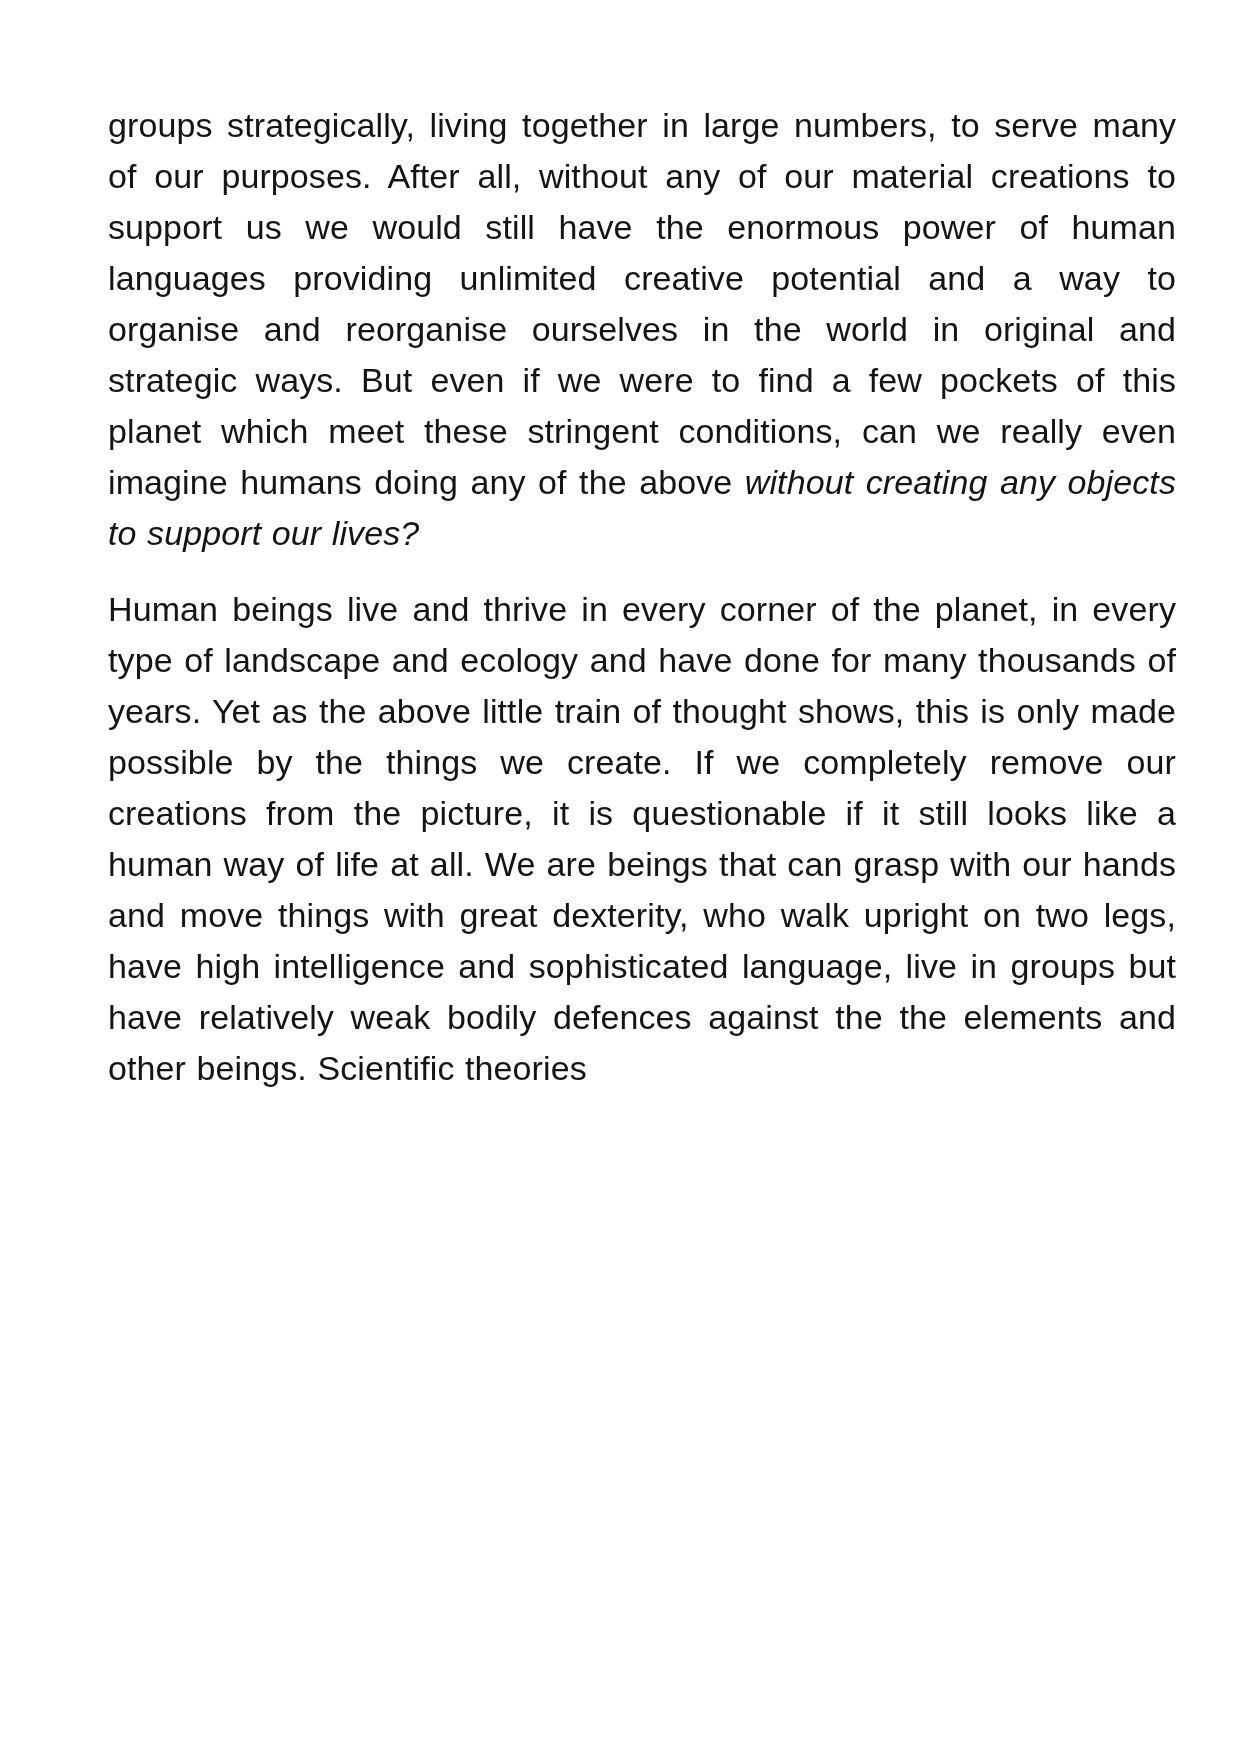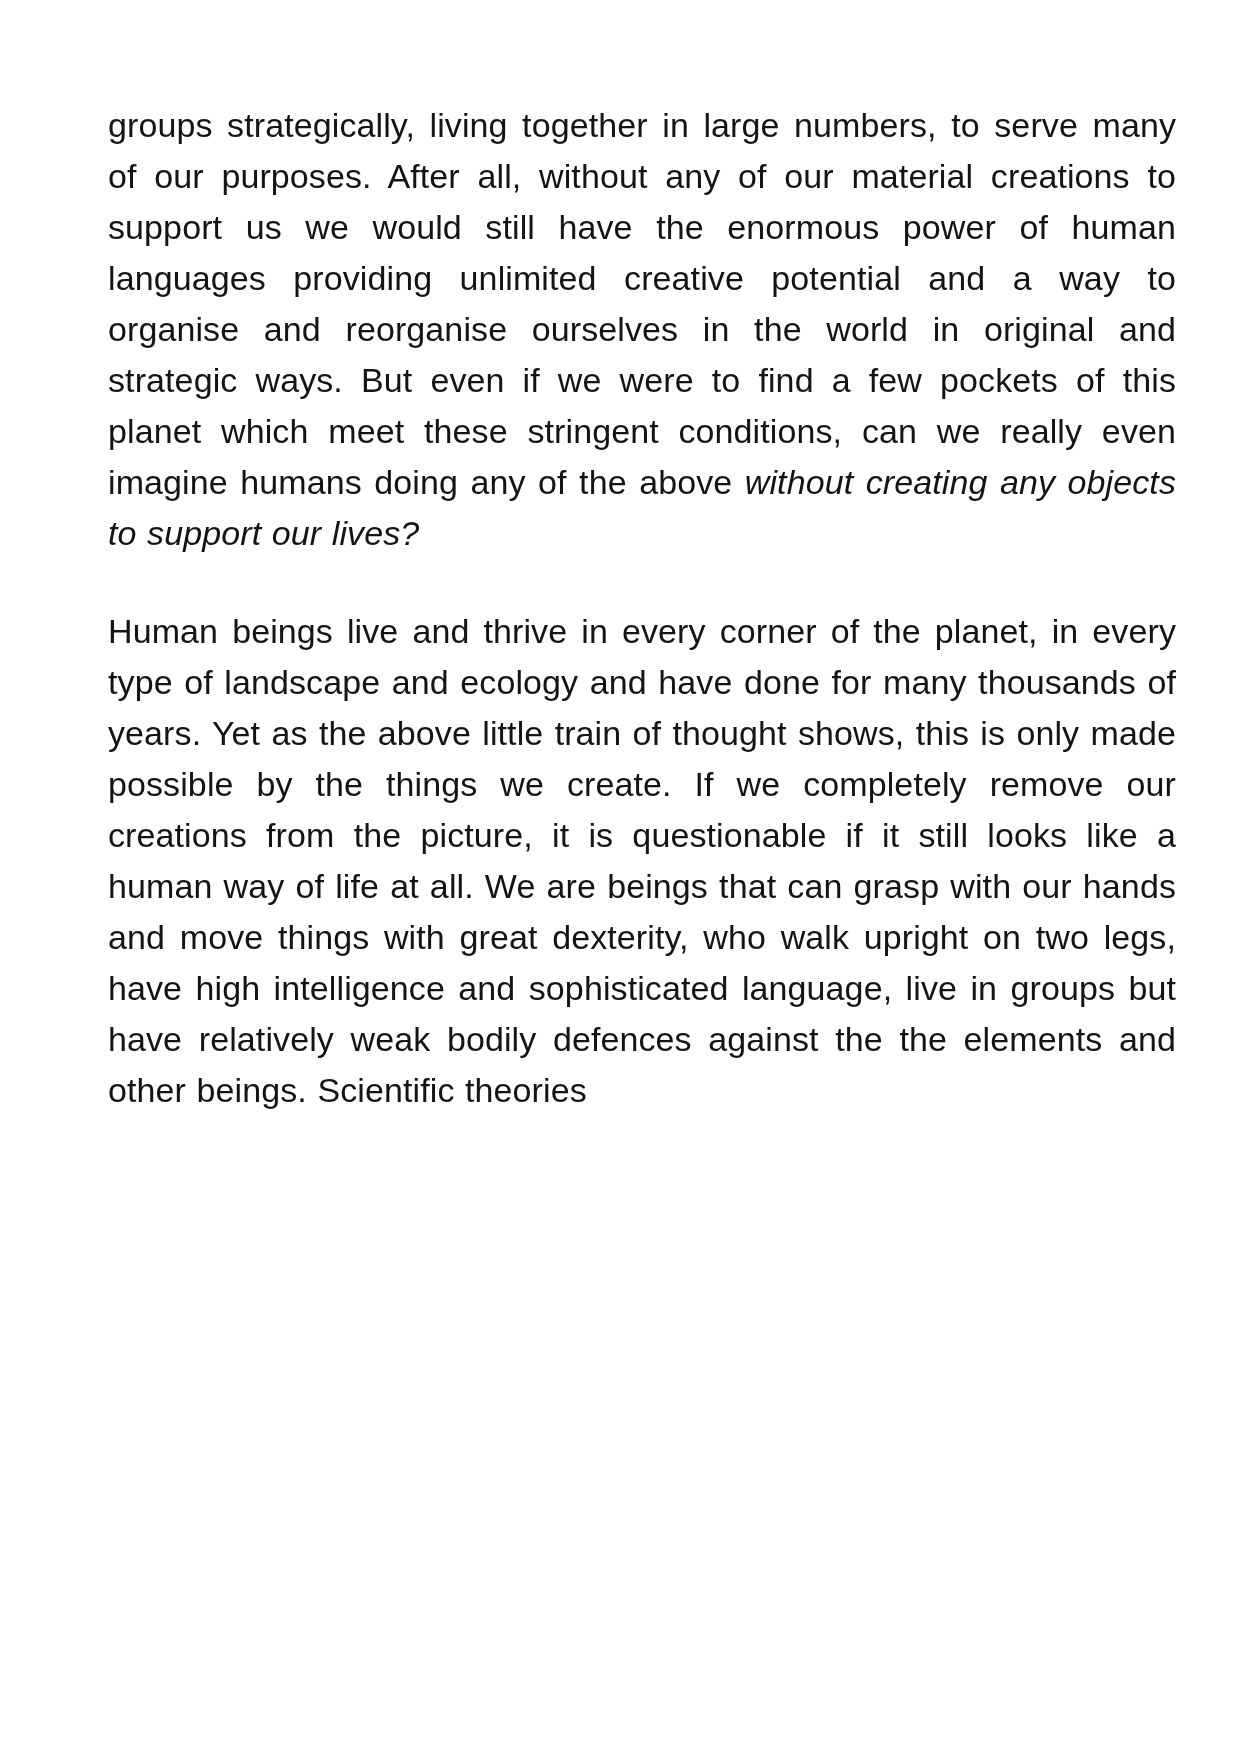--- a/index.html
+++ b/index.html
@@ -27,21 +27,21 @@
     }
     .para {
       margin: 0;
       font-size: 34px;
       line-height: 51px;
       text-align: justify;
       letter-spacing: 0.1px;
       word-spacing: 1px;
     }
     .para + .para {
-      margin-top: 47px;
+      margin-top: 25px;
     }
     .italic {
       font-style: italic;
     }
   </style>
 </head>
 <body>
 
 <div class="page">
   <div class="text-block">

